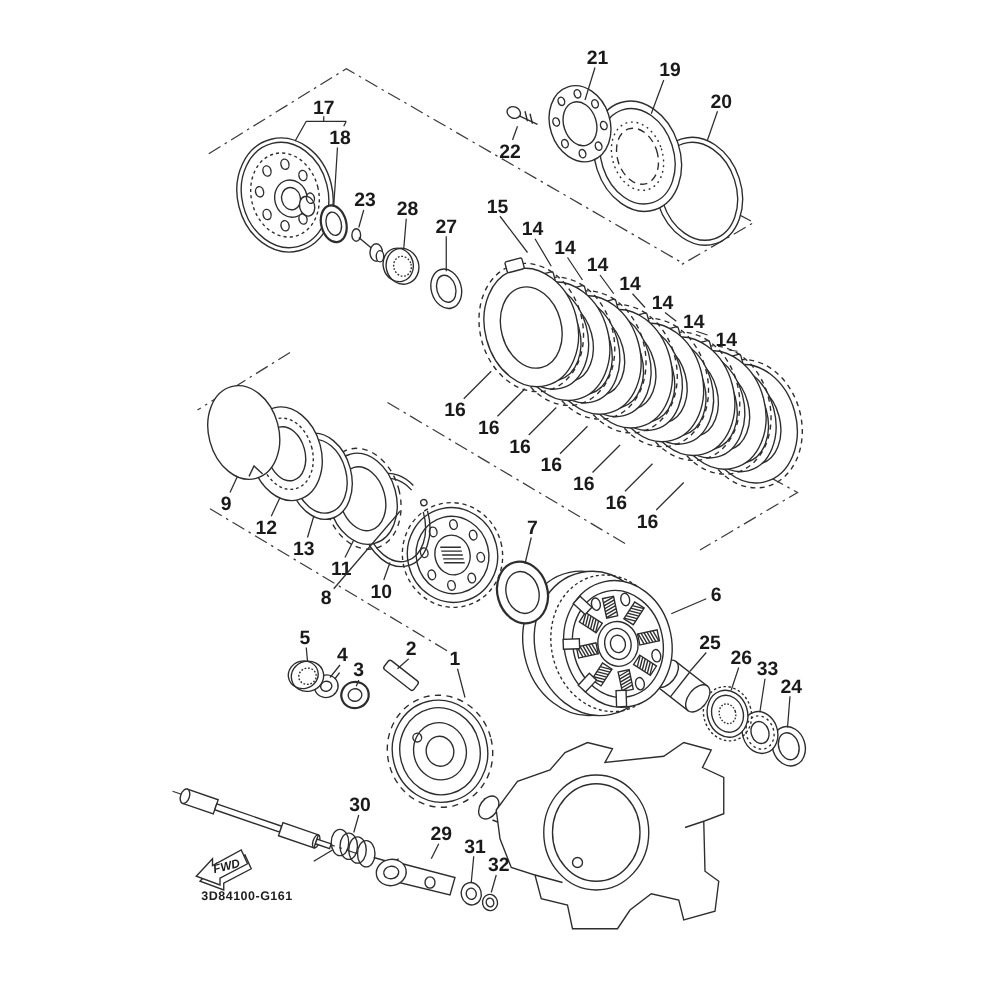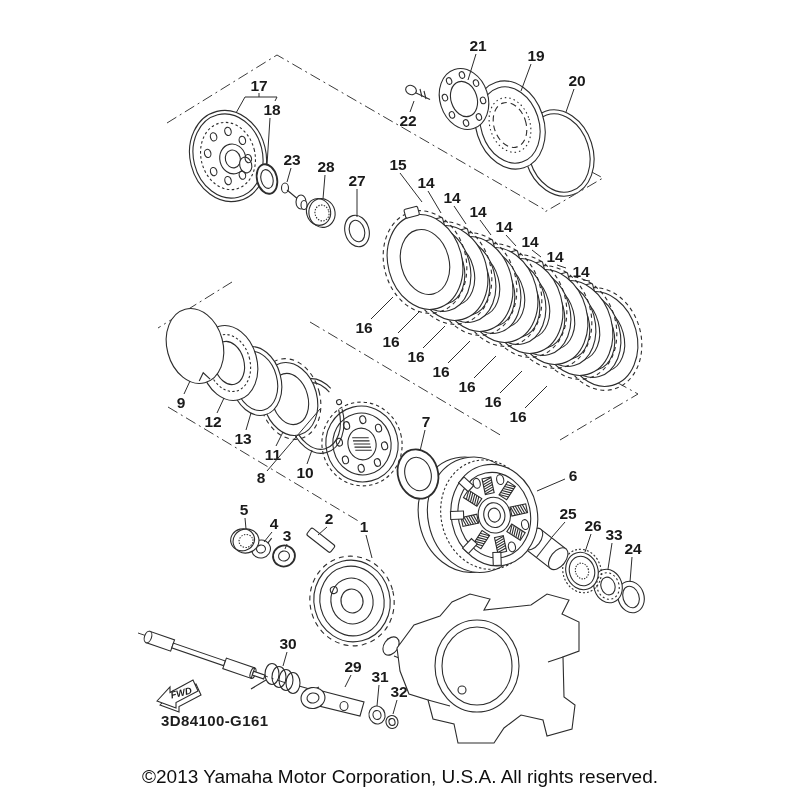--- a/index.html
+++ b/index.html
@@ -6,21 +6,21 @@
   .stage{position:relative;width:800px;height:800px;background:#ffffff;overflow:hidden;
          font-family:"Liberation Sans",sans-serif;}
   svg{position:absolute;left:0;top:0;}
   .wf{fill:#ffffff;stroke:#2d2d2d;stroke-width:1.1;}
   .ln{fill:none;stroke:#2d2d2d;stroke-width:1.1;}
   .thk{fill:#ffffff;stroke:#2d2d2d;stroke-width:1.8;}
   .frame{fill:none;stroke:#3c3c3c;stroke-width:1;stroke-dasharray:11 4 2 4;}
   .ldr{stroke:#2d2d2d;stroke-width:1;fill:none;}
   .co{font:bold 15.5px "Liberation Sans",sans-serif;fill:#1a1a1a;text-anchor:middle;}
   .fwdtxt{font:italic bold 9.5px "Liberation Sans",sans-serif;fill:#1a1a1a;text-anchor:middle;}
-  .partcode{position:absolute;left:161px;top:712px;font-size:15px;font-weight:bold;
+  .partcode{position:absolute;left:161px;top:712px;font-size:10px;font-weight:bold;
             letter-spacing:.4px;color:#1d1d1d;}
   .copyright{position:absolute;left:0;top:766px;width:800px;text-align:center;
              font-size:19px;color:#0e0e0e;}
 </style>
 </head>
 <body>
 
 <div class="stage">
 <svg id="art" width="800" height="800" viewBox="0 0 800 800">
 
@@ -516,14 +516,13 @@
         <line x1="351" y1="675" x2="345" y2="687" class="ldr"></line>
         <text x="353" y="672" class="co">29</text>
         <line x1="379" y1="685" x2="377" y2="706" class="ldr"></line>
         <text x="380" y="682" class="co">31</text>
         <line x1="397" y1="700" x2="393" y2="714" class="ldr"></line>
         <text x="399" y="697" class="co">32</text>
       </g>
 </svg>
 
 <div class="partcode">3D84100-G161</div>
-<div class="copyright">©2013 Yamaha Motor Corporation, U.S.A. All rights reserved.</div>
 </div>
 
 </body></html>

